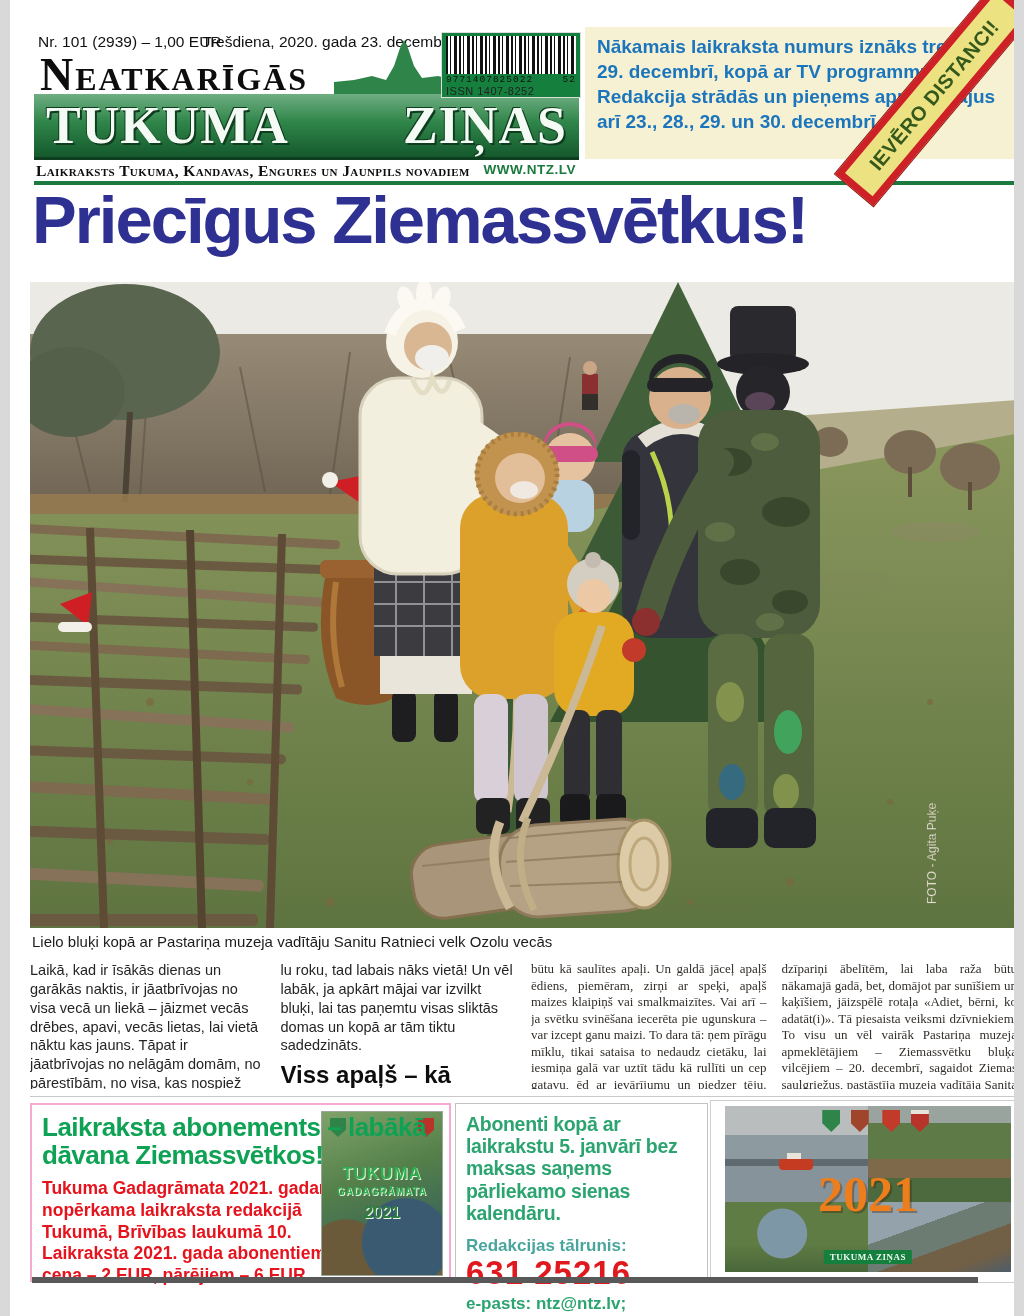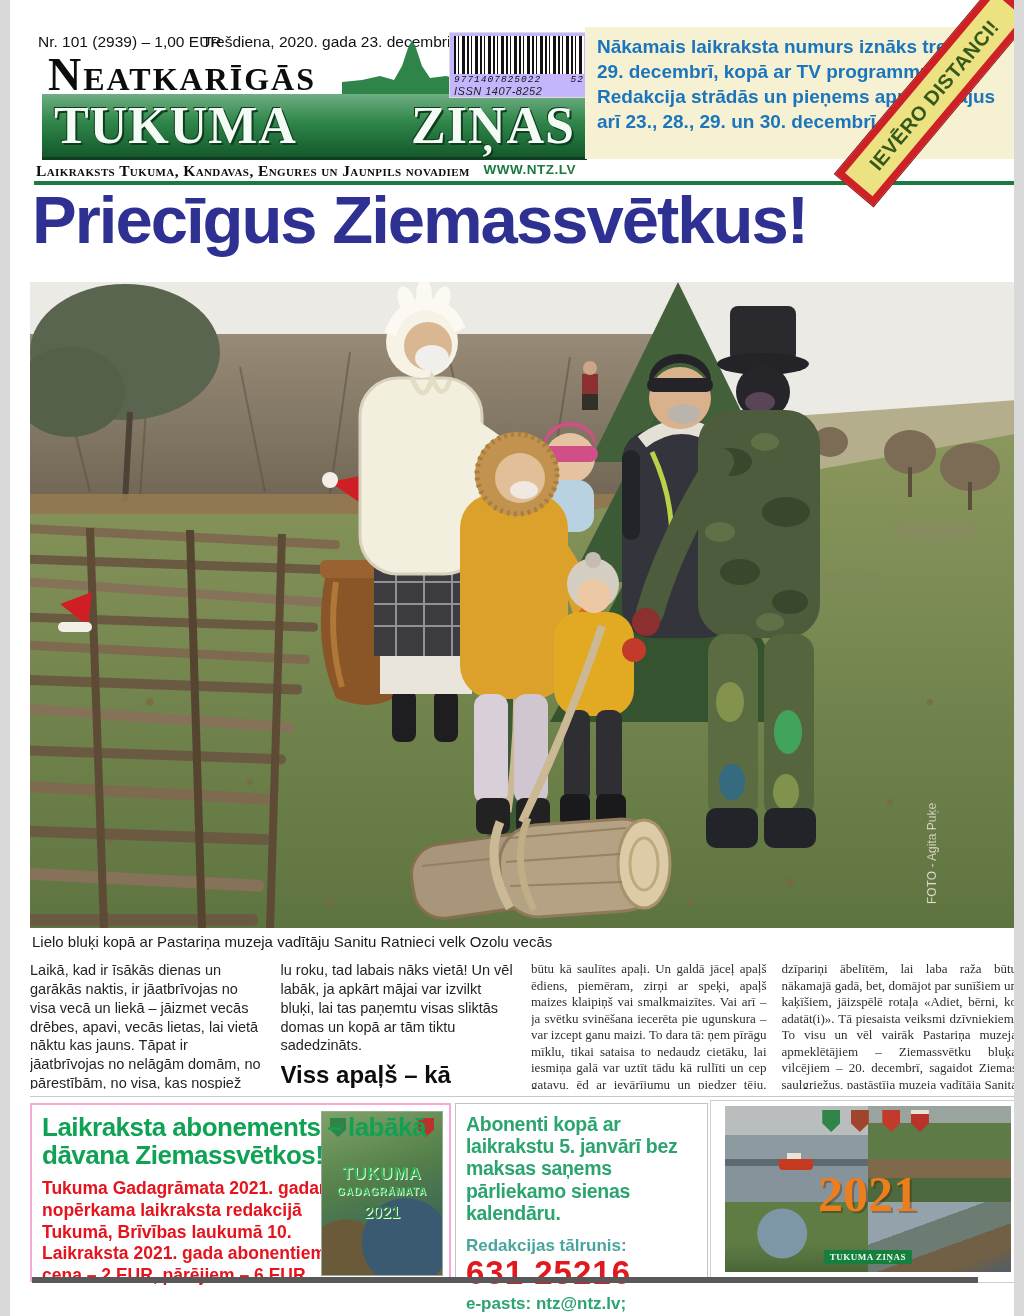--- a/index.html
+++ b/index.html
@@ -8,42 +8,42 @@
     position:relative; width:1004px; height:1316px; margin:0 auto;
     background:#ffffff; overflow:hidden;
     font-family:"Liberation Sans", sans-serif; color:#1a1a1a;
   }
 
   
   .issue-line { position:absolute; left:28px; top:33px; font-size:15.5px; color:#111; }
   .date-line  { position:absolute; left:192px; top:33px; font-size:15.5px; color:#111; }
 
   
-  .masthead { position:absolute; left:32px; top:50px; width:545px; height:110px; }
+  .masthead { position:absolute; left:24px; top:50px; width:545px; height:110px; }
   .mast-top {
     position:absolute; left:6px; top:2px;
     font-family:"Liberation Serif", serif; font-weight:bold;
     font-variant:small-caps; font-size:46px; letter-spacing:2px; color:#0d0d0d;
     line-height:1;
   }
   .skyline { position:absolute; left:300px; top:-14px; width:245px; height:64px; }
   .mast-banner {
     position:absolute; left:0; top:44px; width:545px; height:66px;
     background:linear-gradient(180deg,#6fae83 0%, #2f8549 45%, #14592c 100%);
     border-bottom:3px solid #0e3d1f;
     display:flex; justify-content:space-between; align-items:center; padding:0 12px;
   }
   .mast-banner span {
     font-family:"Liberation Serif", serif; font-weight:bold; font-size:52px;
     color:#f4fbf4; letter-spacing:1px; line-height:1;
     text-shadow:2px 2px 0 #0e3d1f, -1px -1px 0 #0e3d1f;
   }
   .barcode-box {
     position:absolute; left:408px; top:-17px; width:138px; height:64px;
-    background:#c4b5fd; padding:3px 4px 0 4px; box-shadow:0 0 0 1px #ddd;font-style:italic;
+    background:#15803d; padding:3px 4px 0 4px; box-shadow:0 0 0 1px #ddd;
   }
   .barcode-bars {
     height:38px;
     background:repeating-linear-gradient(90deg,#111 0 2px,#fff 2px 4px,#111 4px 5px,#fff 5px 8px,#111 8px 11px,#fff 11px 13px);
   }
   .barcode-nums { display:flex; justify-content:space-between; font-family:"Liberation Mono", monospace; font-size:9.5px; color:#111; letter-spacing:1px; }
   .issn { font-family:"Liberation Sans", sans-serif; font-size:11px; color:#222; letter-spacing:.5px; }
 
   .tagline-row { position:absolute; left:26px; top:162px; width:540px; display:flex; justify-content:space-between; }
   .tagline {

